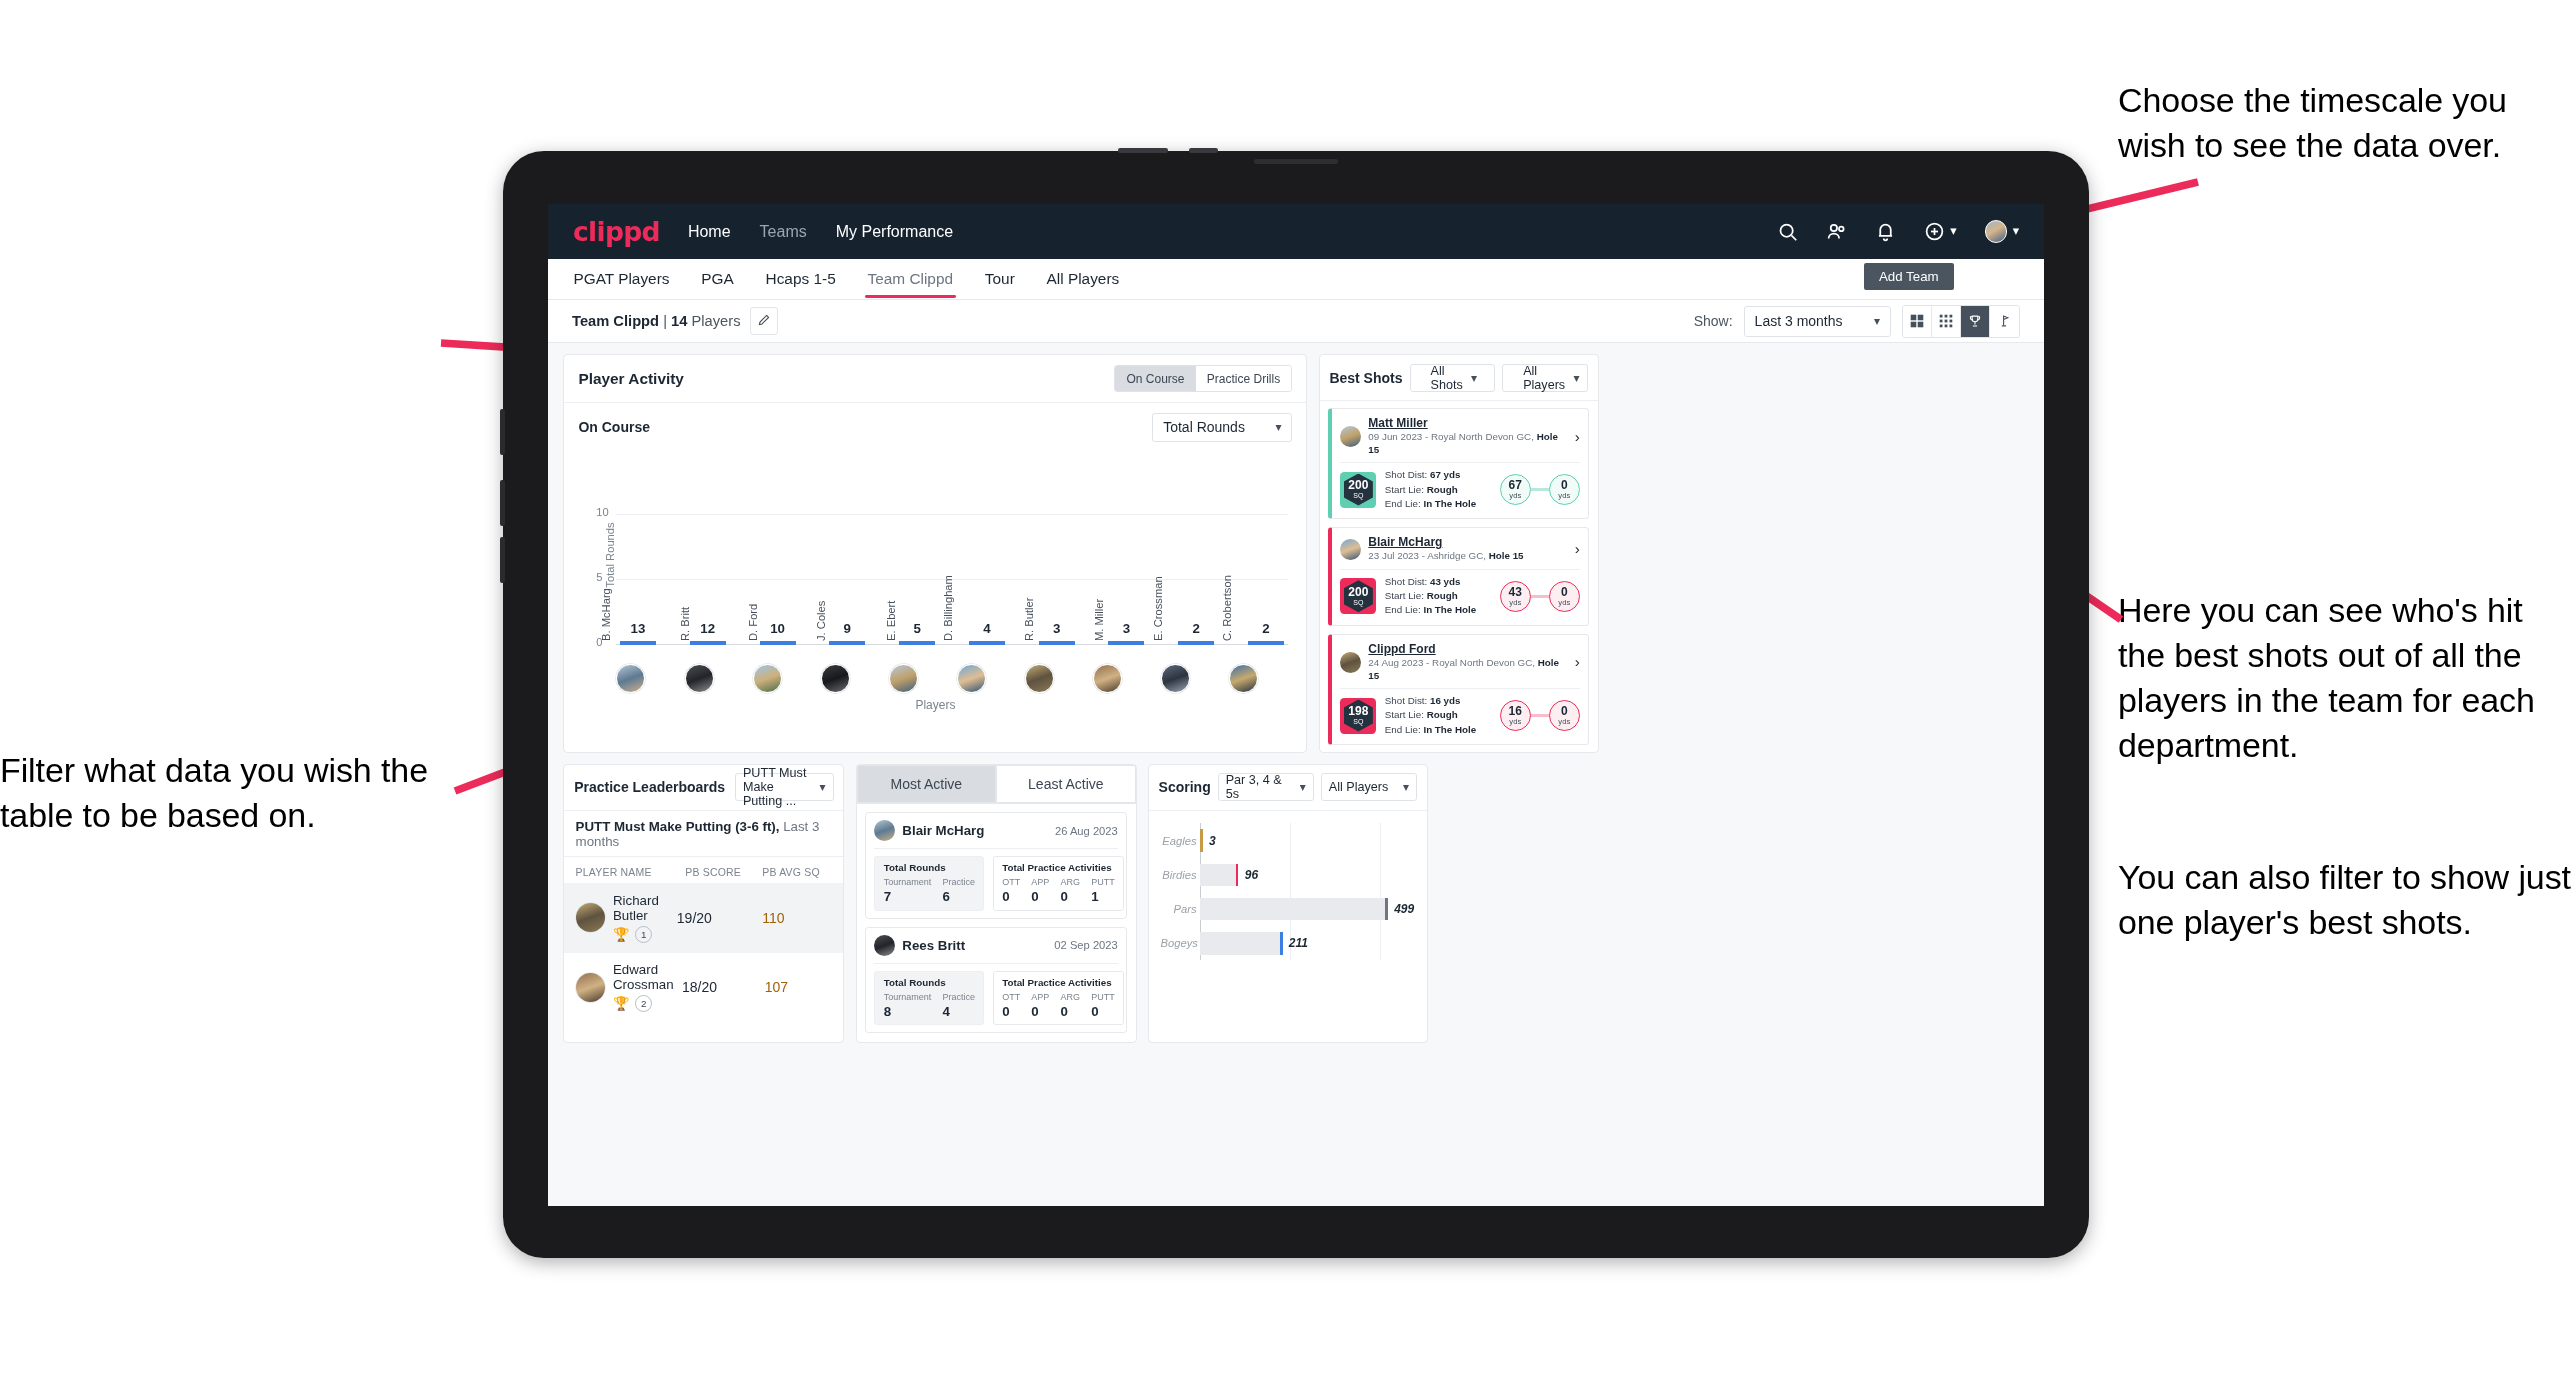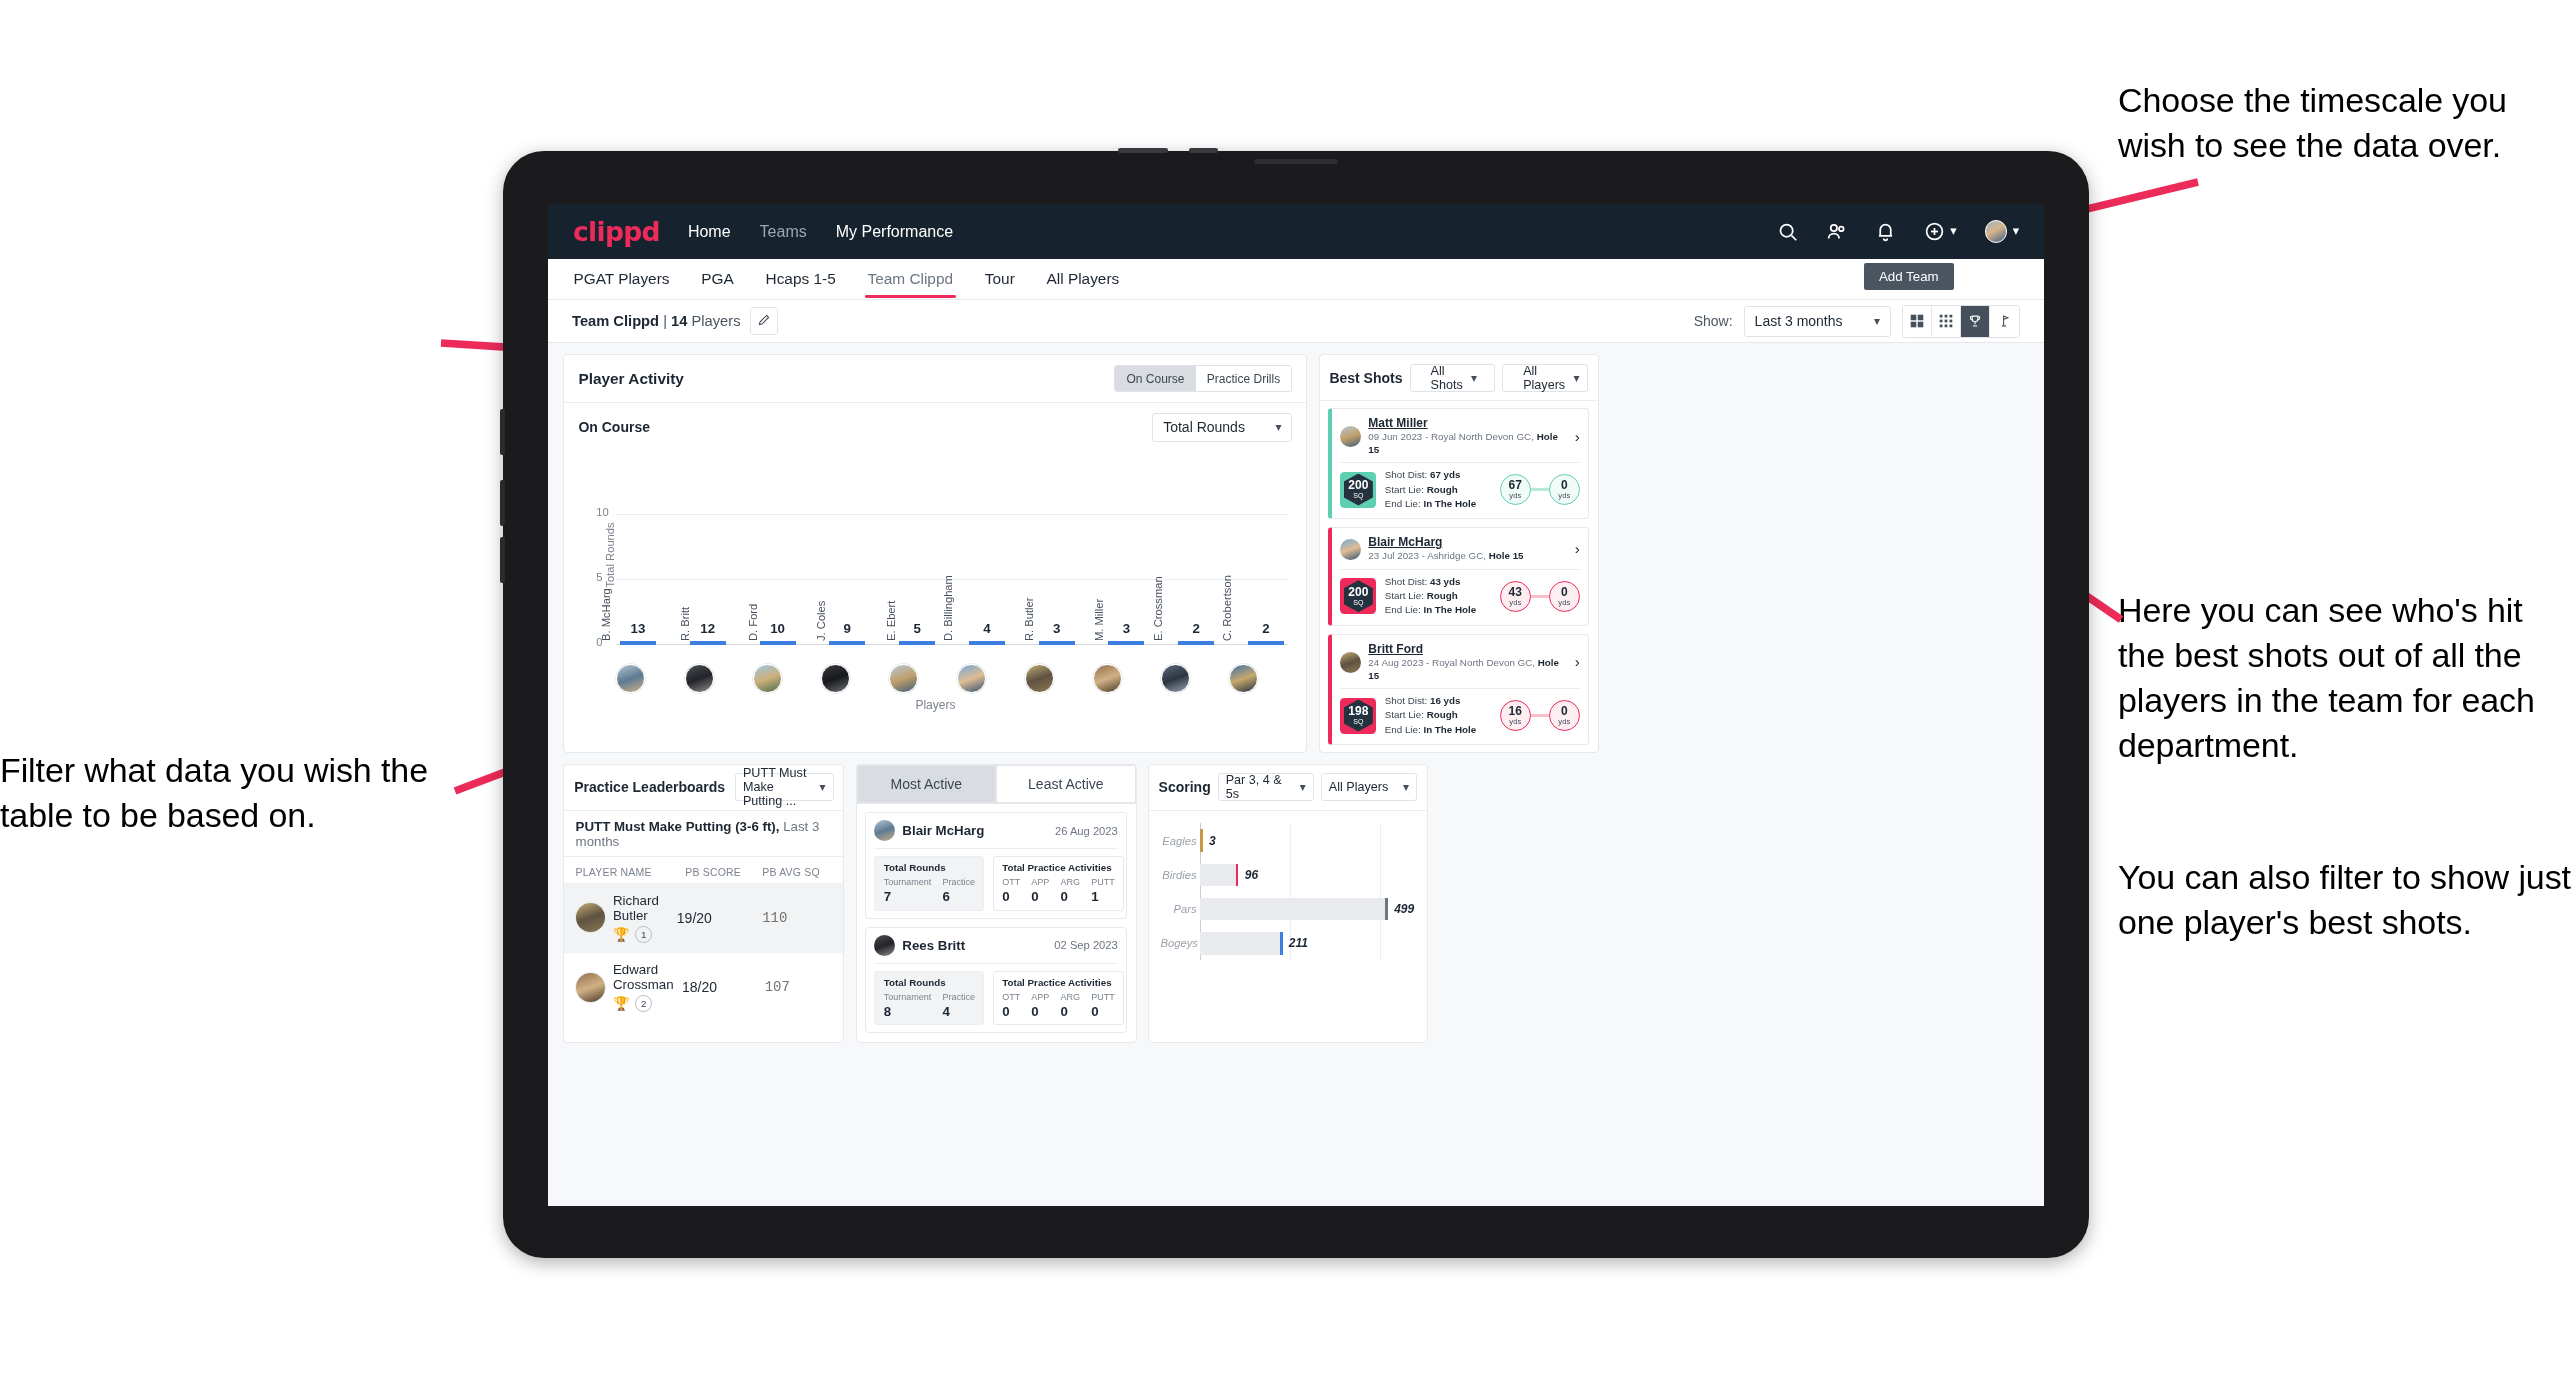--- a/index.html
+++ b/index.html
@@ -245,21 +245,21 @@
   .pl-av { width:29px; height:29px; border-radius:50%; flex:none; box-shadow:0 0 0 0.7px #e2e5e9;}
   .pl-name { flex:1; }
   .pl-name .n { font-size:13.3px; color:#1d2733; }
   .pl-badges { display:flex; align-items:center; gap:5.6px; margin-top:2.8px; }
   .trophy { font-size:13.3px; line-height:1; }
   .rankpill {
     width:17px; height:17px; border-radius:50%; border:0.7px solid #b8bec6;
     font-size:9.8px; color:#3c4753; display:flex; align-items:center; justify-content:center;
   }
   .pl-v2 { width:77px; font-size:14px; color:#1d2733; }
-  .pl-v3 { width:70px; font-size:14px; color:#737373;font-family:Liberation Mono, monospace; }
+  .pl-v3 { width:70px; font-size:14px; color:#a16207; }
 
   
   .ma-card { width: 281px; }
   .ma-tabs { display:flex; border-bottom:0.7px solid #e6e8ec; }
   .ma-tabs div {
     flex:1; text-align:center; padding: 9.8px 0; font-size:14px; color:#3c4753;
     border:0.7px solid #e2e5e9; background:#fff;
   }
   .ma-tabs div.on { background:#d9dde1; }
   .ma-body { padding: 8.4px; display:flex; flex-direction:column; gap:8.4px; }
@@ -650,21 +650,21 @@
                         <div class="n">0</div>
                         <div class="u">yds</div>
                       </div>
                     </div>
                   </div>
                 </div>
                 <div class="shot">
                   <div class="shot-hd">
                     <div class="shot-av" style="background:linear-gradient(160deg,#c4ad74,#5f5240,#8b7a55)"></div>
                     <div>
-                      <div class="shot-nm">Britt Ford</div>
+                      <div class="shot-nm">Clippd Ford</div>
                       <div class="shot-meta">24 Aug 2023 - Royal North Devon GC, <b>Hole 15</b></div>
                     </div>
                     <div class="chev-r">›</div>
                   </div>
                   <div class="shot-divider"></div>
                   <div class="shot-body">
                     <div class="sqbox">
                       <div class="hexa">
                         <div class="n">198</div>
                         <div class="u">SQ</div>

